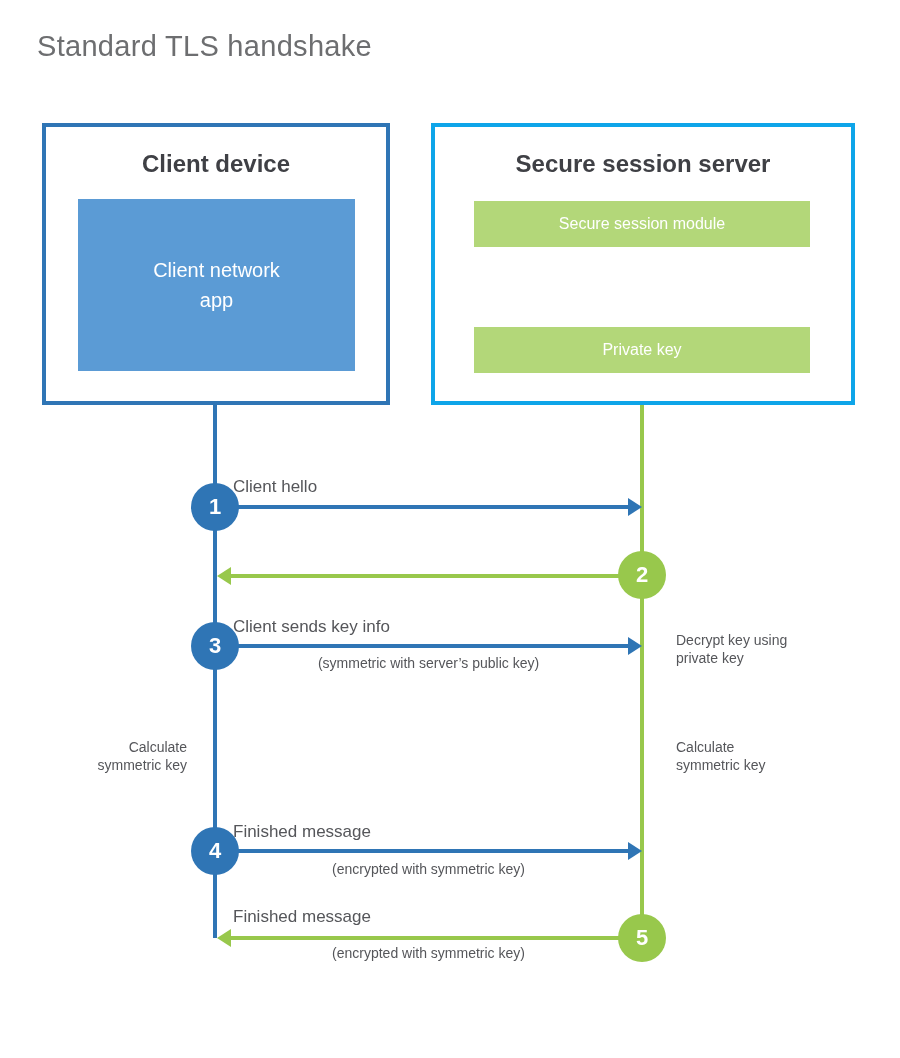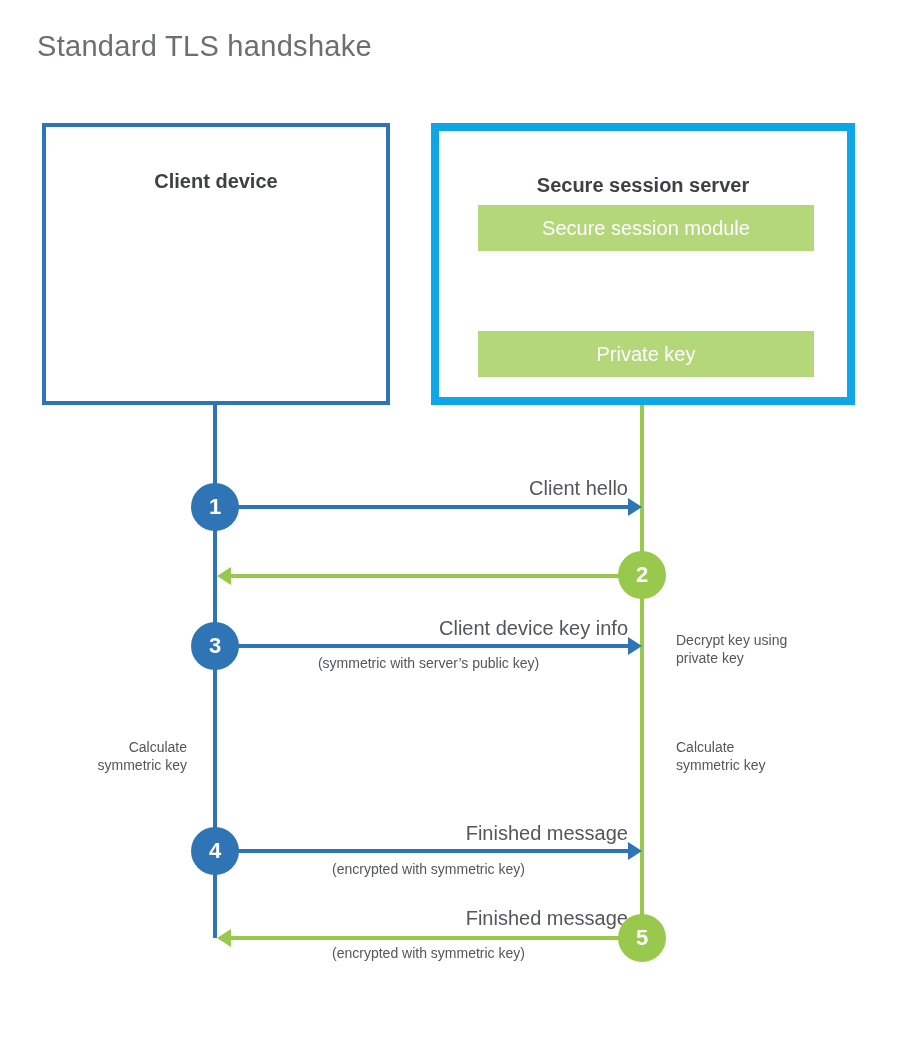--- a/index.html
+++ b/index.html
@@ -7,34 +7,34 @@
     position:relative; width:900px; height:1058px; background:#ffffff;
     font-family:"Liberation Sans","DejaVu Sans",sans-serif; overflow:hidden;
   }
   .page-title {
     position:absolute; left:37px; top:30px;
     font-size:29px; font-weight:300; color:#6d6e70; letter-spacing:.3px;
   }
   
   .entity-box { position:absolute; top:123px; height:282px; box-sizing:border-box; background:#fff; }
   .client-box { left:42px;  width:348px; border:4px solid #2f75b5; }
-  .server-box { left:431px; width:424px; border:8px solid #0ea5e9;text-decoration:underline; }
+  .server-box { left:431px; width:424px; border:4px solid #0ea5e9;text-decoration:underline; }
   .entity-title {
     position:absolute; top:23px; left:0; right:0; text-align:center;
-    font-weight:bold; font-size:20px; color:#3f4045;margin-top:20px;
+    font-weight:bold; font-size:24px; color:#3f4045;
   }
   .app-box {
     position:absolute; left:78px; top:199px; width:277px; height:172px;
     background:#5b9bd5; color:#ffffff; font-size:20px; line-height:1.5;
     display:flex; align-items:center; justify-content:center; text-align:center;
     white-space:pre-line;
   }
   .module-bar {
     position:absolute; left:39px; width:336px; height:46px;
-    background:#b3d779; color:#ffffff; font-size:20px;
+    background:#b3d779; color:#ffffff; font-size:16px;
     display:flex; align-items:center; justify-content:center;
   }
   .bar-1 { top:74px; } .bar-2 { top:137px; } .bar-3 { top:200px; }
   
   .lifeline { position:absolute; width:4px; }
   .lifeline-client { left:213px; top:405px; height:533px; background:#2f75b5; }
   .lifeline-server { left:640px; top:405px; height:535px; background:#98c84c; }
   
   .step-circle {
     position:absolute; width:48px; height:48px; border-radius:50%;
@@ -52,22 +52,22 @@
   .arrow-head { position:absolute; width:0; height:0; border-top:9px solid transparent; border-bottom:9px solid transparent; }
   .head-right { border-left:14px solid #2f75b5; }
   .head-left  { border-right:14px solid #98c84c; }
   .a1-line { left:215px; top:505px; width:413px; } .a1-head { left:628px; top:498px; }
   .a2-line { left:231px; top:574px; width:411px; } .a2-head { left:217px; top:567px; }
   .a3-line { left:215px; top:644px; width:413px; } .a3-head { left:628px; top:637px; }
   .a4-line { left:215px; top:849px; width:413px; } .a4-head { left:628px; top:842px; }
   .a5-line { left:231px; top:936px; width:411px; } .a5-head { left:217px; top:929px; }
   
   .flow-label {
-    position:absolute; left:201px; width:427px; text-align:right;
-    font-size:20px; color:#55565a;
+    position:absolute; left:233px; width:427px; text-align:left;
+    font-size:17px; color:#55565a;
   }
   .flow-sub {
     position:absolute; left:215px; width:427px; text-align:center;
     font-size:14px; color:#55565a;
   }
   .l1 { top:477px; } .l2 { top:547px; } .l3 { top:617px; }
   .l4 { top:822px; } .l5 { top:907px; }
   .s3 { top:655px; } .s4 { top:861px; } .s5 { top:945px; }
   
   .side-note {
@@ -81,40 +81,42 @@
 </head>
 <body>
 
 <div class="canvas">
 
   <div class="page-title">Standard TLS handshake</div>
 
   <div class="entity-box client-box">
     <div class="entity-title">Client device</div>
   </div>
+  <div class="app-box">Client network
+app</div>
 
   <div class="entity-box server-box">
     <div class="entity-title">Secure session server</div>
     <div class="module-bar bar-1">Secure session module</div>
     <div class="module-bar bar-3">Private key</div>
   </div>
 
   <div class="lifeline lifeline-client"></div>
   <div class="lifeline lifeline-server"></div>
 
   <div class="flow-label l1">Client hello</div>
   <div class="arrow-line line-blue a1-line"></div>
   <div class="arrow-head head-right a1-head"></div>
   <div class="step-circle circle-blue c1">1</div>
 
   <div class="arrow-line line-green a2-line"></div>
   <div class="arrow-head head-left a2-head"></div>
   <div class="step-circle circle-green c2">2</div>
 
-  <div class="flow-label l3">Client device key info</div>
+  <div class="flow-label l3">Client sends key info</div>
   <div class="flow-sub s3">(symmetric with server’s public key)</div>
   <div class="arrow-line line-blue a3-line"></div>
   <div class="arrow-head head-right a3-head"></div>
   <div class="step-circle circle-blue c3">3</div>
   <div class="side-note note-decrypt">Decrypt key using
 private key</div>
 
   <div class="side-note note-calc-left">Calculate
 symmetric key</div>
   <div class="side-note note-calc-right">Calculate

